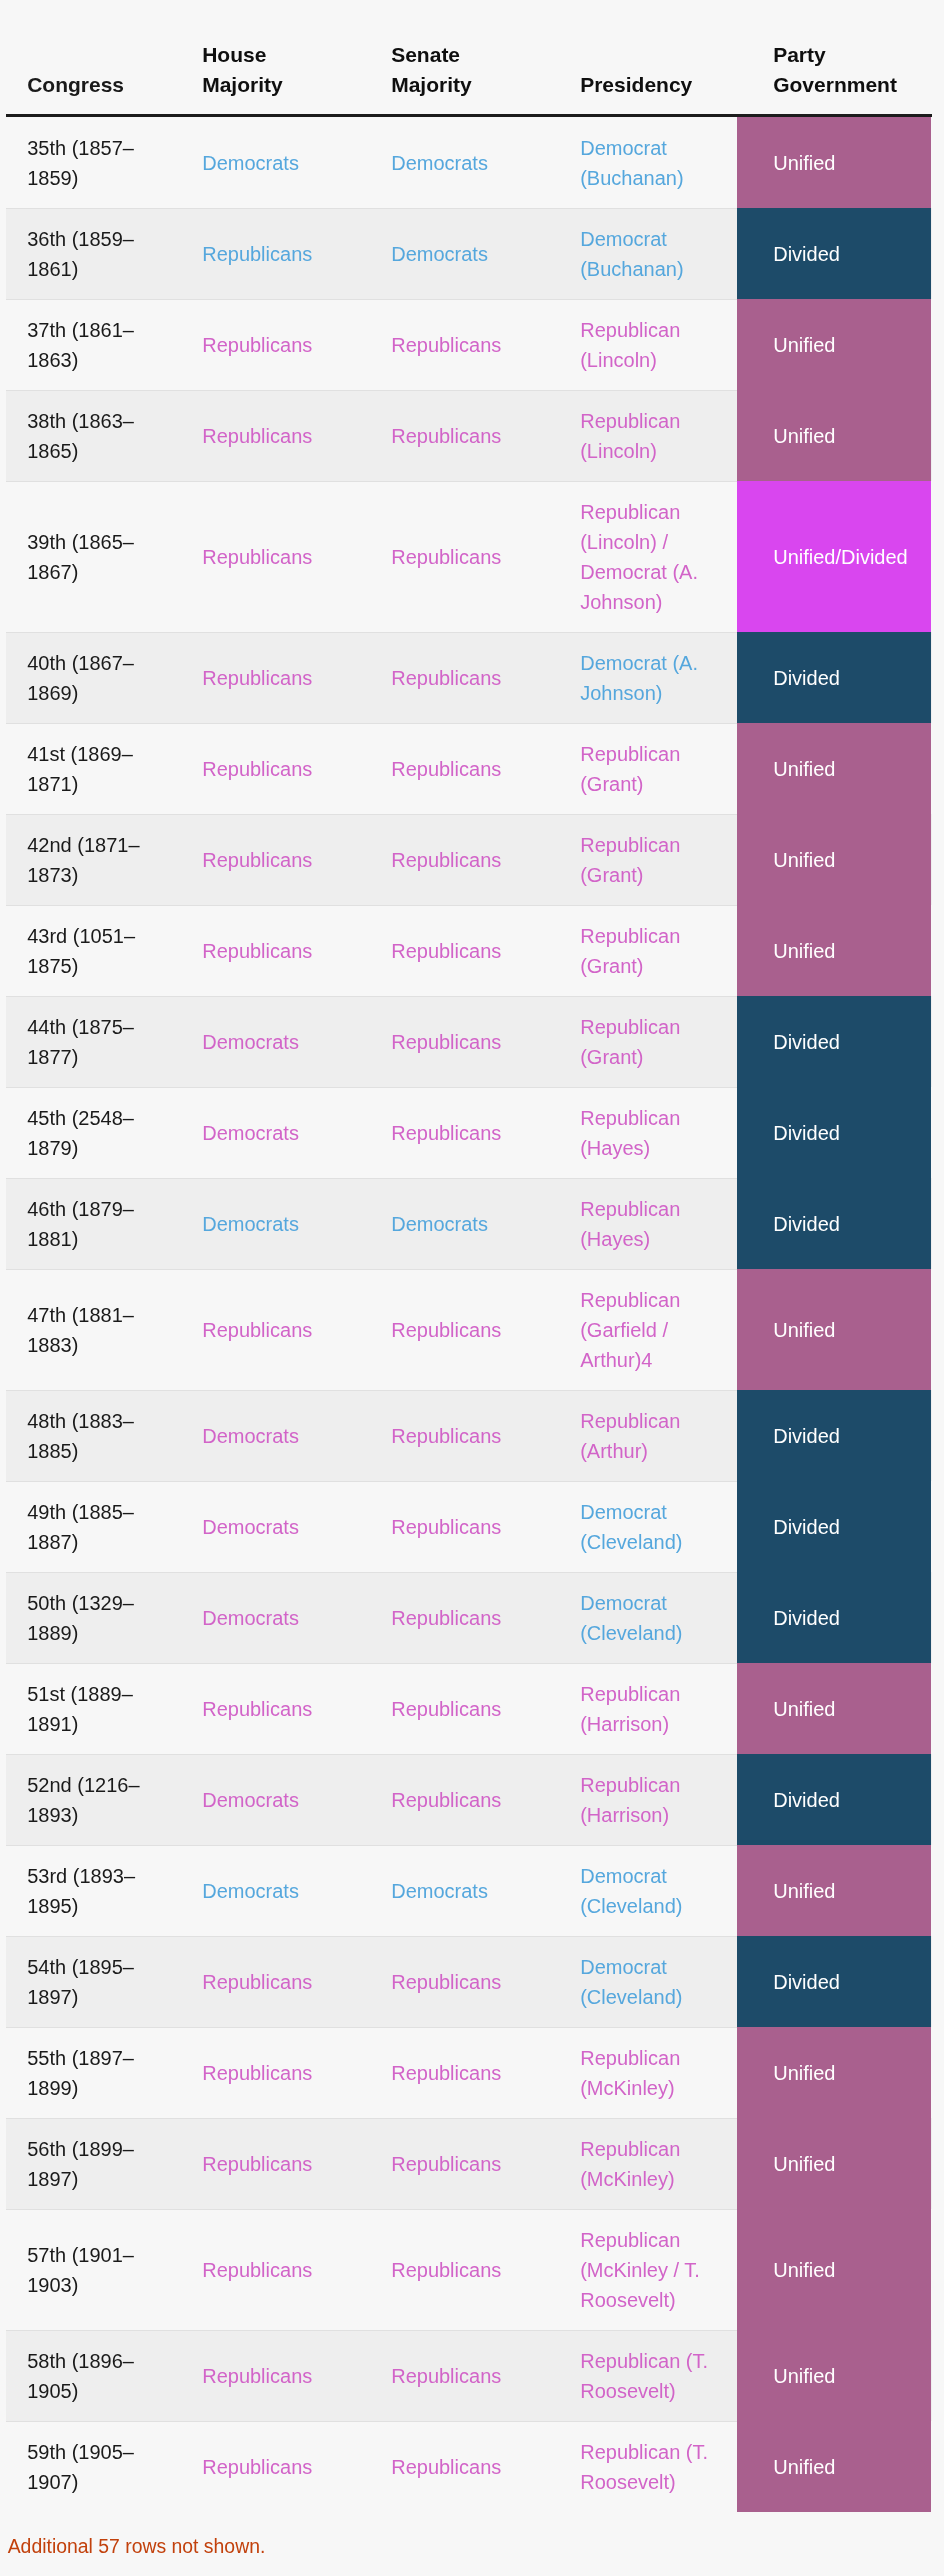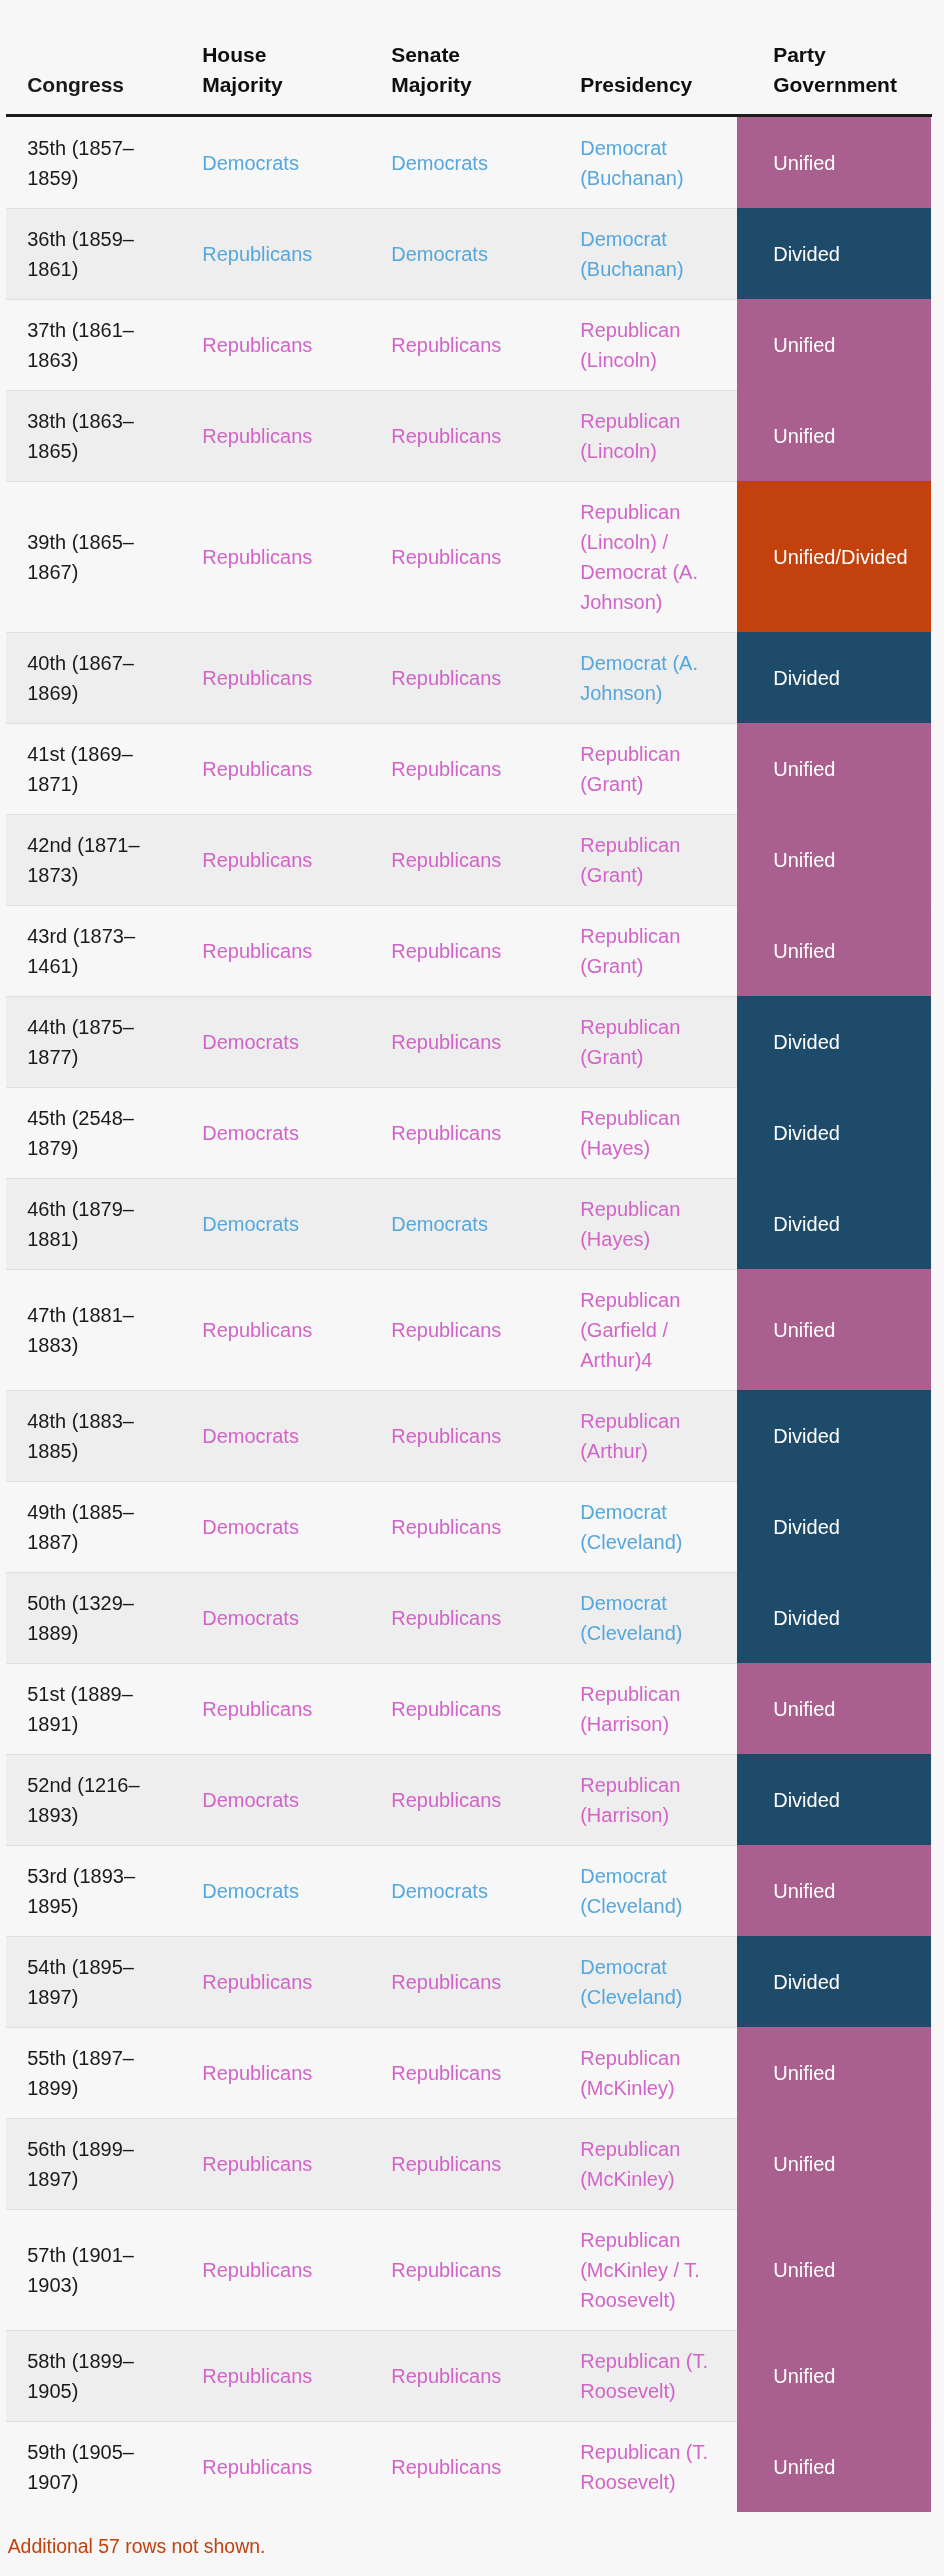--- a/index.html
+++ b/index.html
@@ -172,21 +172,21 @@
     </div>
     <div class="td col-house">
       <a class="party-link house-link" style="color: rgb(210, 100, 200);">Republicans</a>
     </div>
     <div class="td col-senate">
       <a class="party-link senate-link" style="color: rgb(210, 100, 200);">Republicans</a>
     </div>
     <div class="td col-presidency">
       <a class="party-link presidency-link" style="color: rgb(210, 100, 200);">Republican (Lincoln) / Democrat (A. Johnson)</a>
     </div>
-    <div class="td col-government" style="background: #c2410c; color: rgb(255, 255, 255);">
+    <div class="td col-government" style="background: #d946ef; color: rgb(255, 255, 255);">
       <span class="gov-label">Unified/Divided</span>
     </div>
   </div>
 
   <div class="tr alt">
     <div class="td col-congress">
       <span class="congress-label">40th (1867–1869)</span>
     </div>
     <div class="td col-house">
       <a class="party-link house-link" style="color: rgb(210, 100, 200);">Republicans</a>
@@ -233,21 +233,21 @@
     <div class="td col-presidency">
       <a class="party-link presidency-link" style="color: rgb(210, 100, 200);">Republican (Grant)</a>
     </div>
     <div class="td col-government" style="background: rgb(169, 96, 142); color: rgb(255, 255, 255);">
       <span class="gov-label">Unified</span>
     </div>
   </div>
 
   <div class="tr">
     <div class="td col-congress">
-      <span class="congress-label">43rd (1873–1461)</span>
+      <span class="congress-label">43rd (1051–1875)</span>
     </div>
     <div class="td col-house">
       <a class="party-link house-link" style="color: rgb(210, 100, 200);">Republicans</a>
     </div>
     <div class="td col-senate">
       <a class="party-link senate-link" style="color: rgb(210, 100, 200);">Republicans</a>
     </div>
     <div class="td col-presidency">
       <a class="party-link presidency-link" style="color: rgb(210, 100, 200);">Republican (Grant)</a>
     </div>
@@ -503,21 +503,21 @@
     <div class="td col-presidency">
       <a class="party-link presidency-link" style="color: rgb(210, 100, 200);">Republican (McKinley / T. Roosevelt)</a>
     </div>
     <div class="td col-government" style="background: rgb(169, 96, 142); color: rgb(255, 255, 255);">
       <span class="gov-label">Unified</span>
     </div>
   </div>
 
   <div class="tr alt">
     <div class="td col-congress">
-      <span class="congress-label">58th (1899–1905)</span>
+      <span class="congress-label">58th (1896–1905)</span>
     </div>
     <div class="td col-house">
       <a class="party-link house-link" style="color: rgb(210, 100, 200);">Republicans</a>
     </div>
     <div class="td col-senate">
       <a class="party-link senate-link" style="color: rgb(210, 100, 200);">Republicans</a>
     </div>
     <div class="td col-presidency">
       <a class="party-link presidency-link" style="color: rgb(210, 100, 200);">Republican (T. Roosevelt)</a>
     </div>

